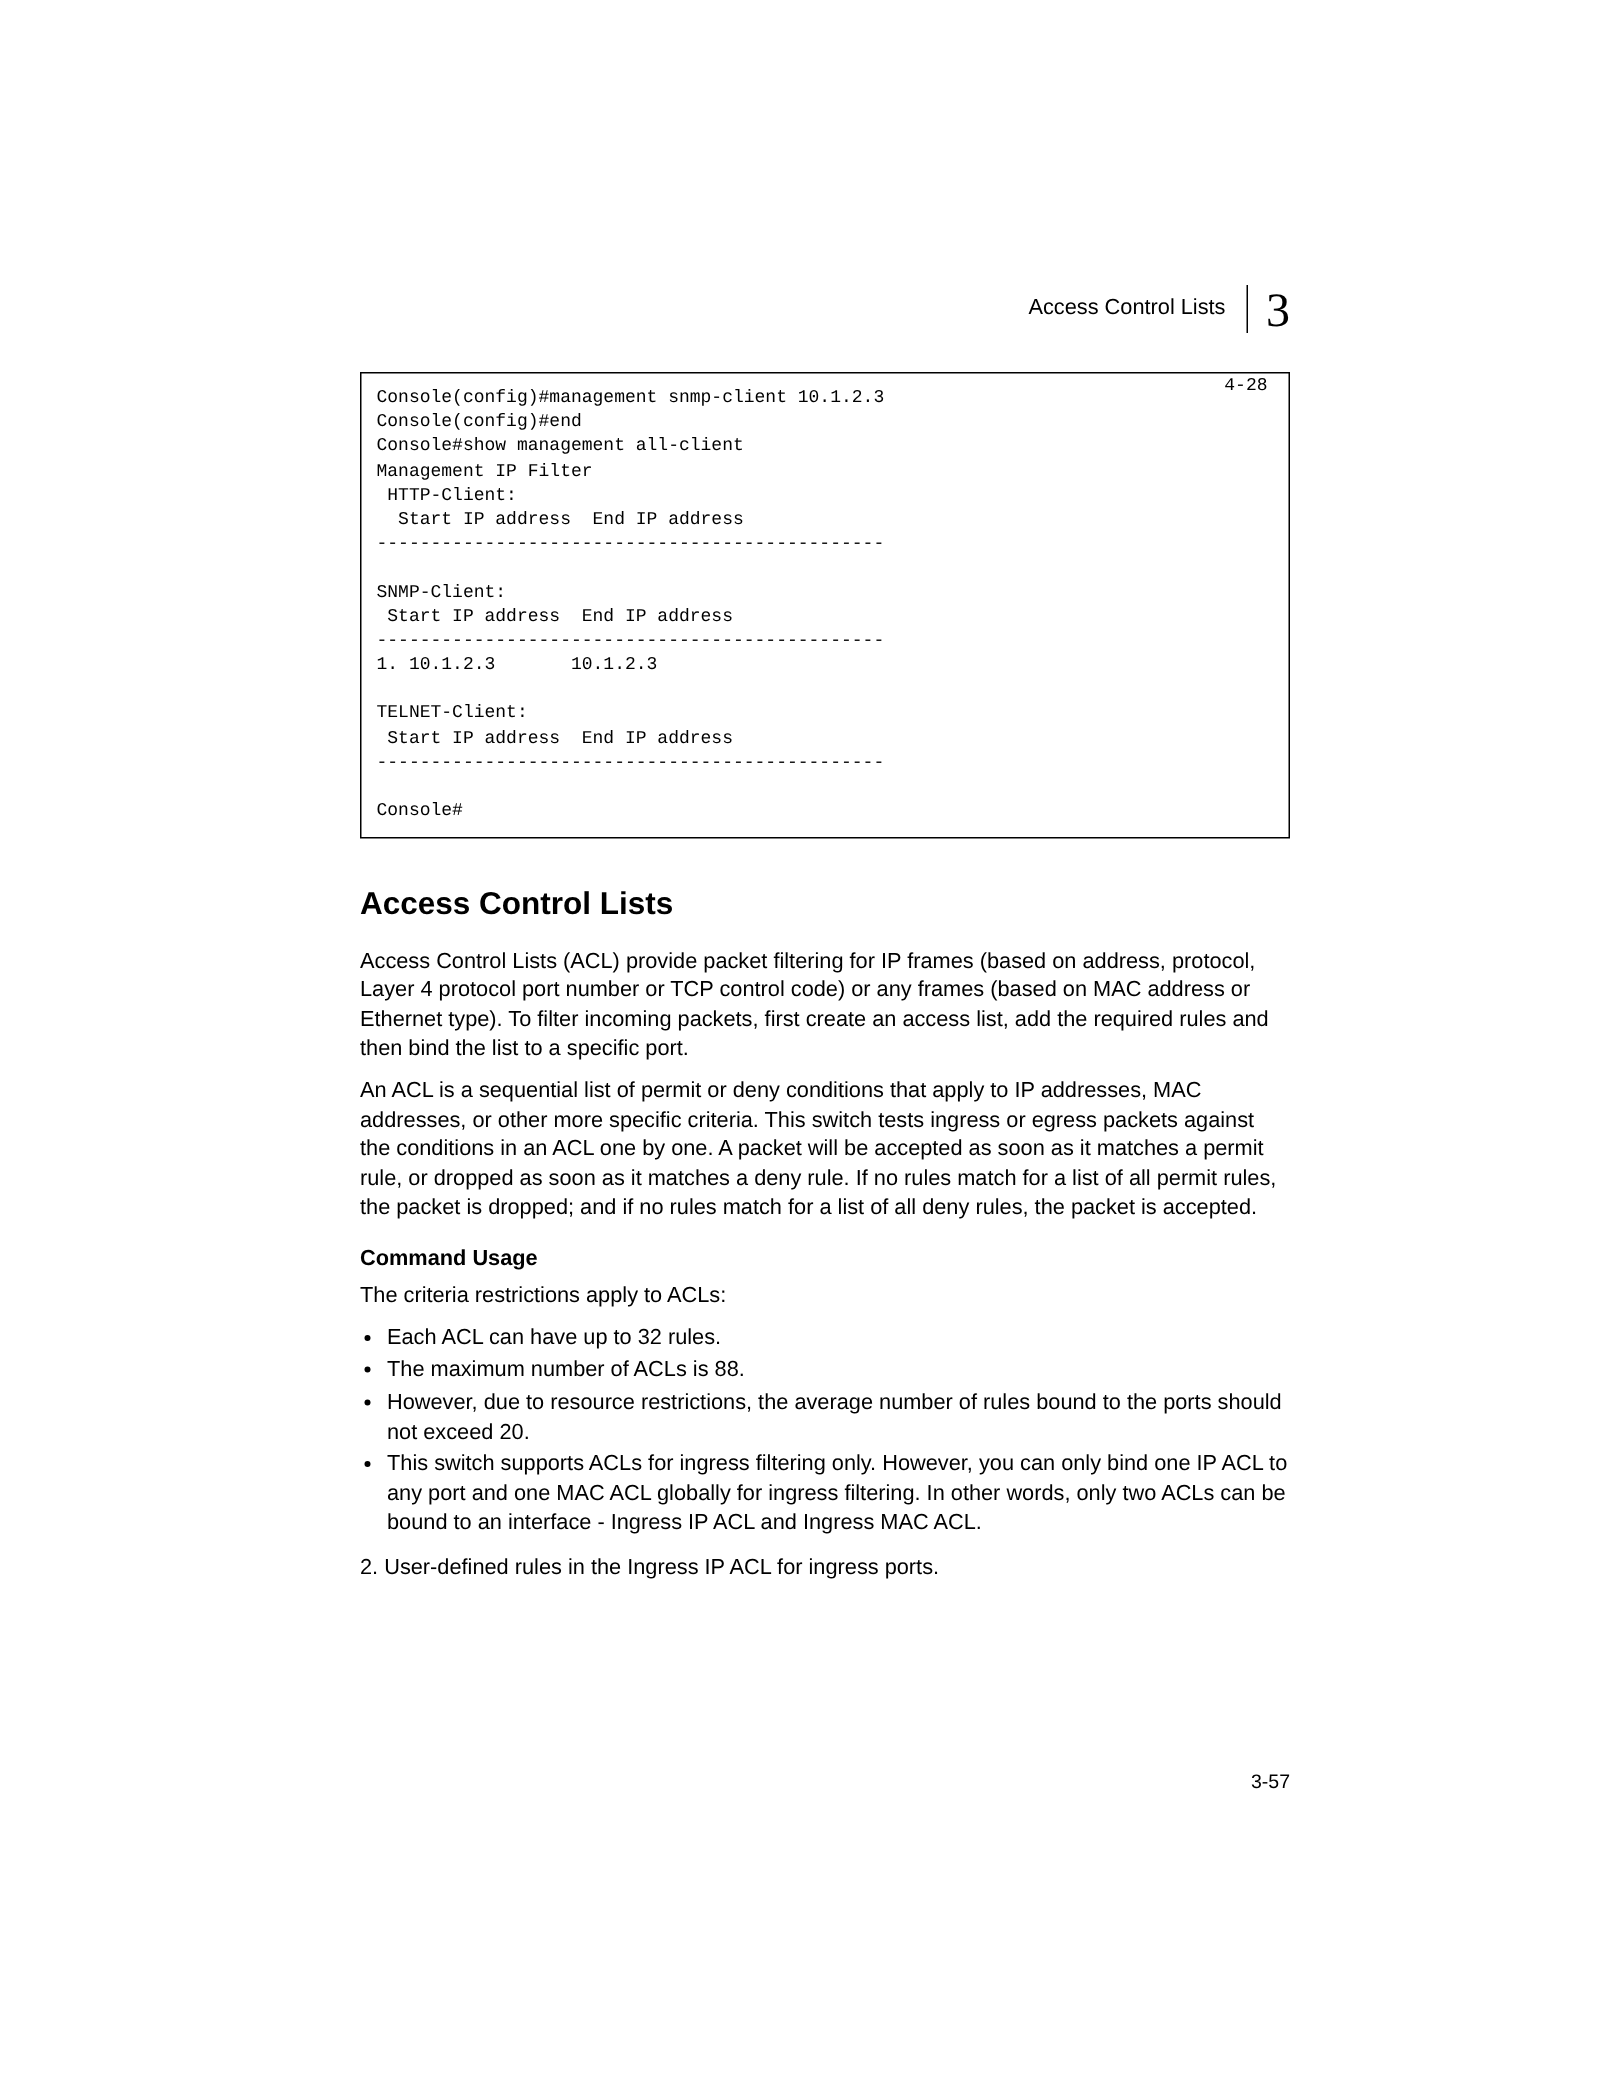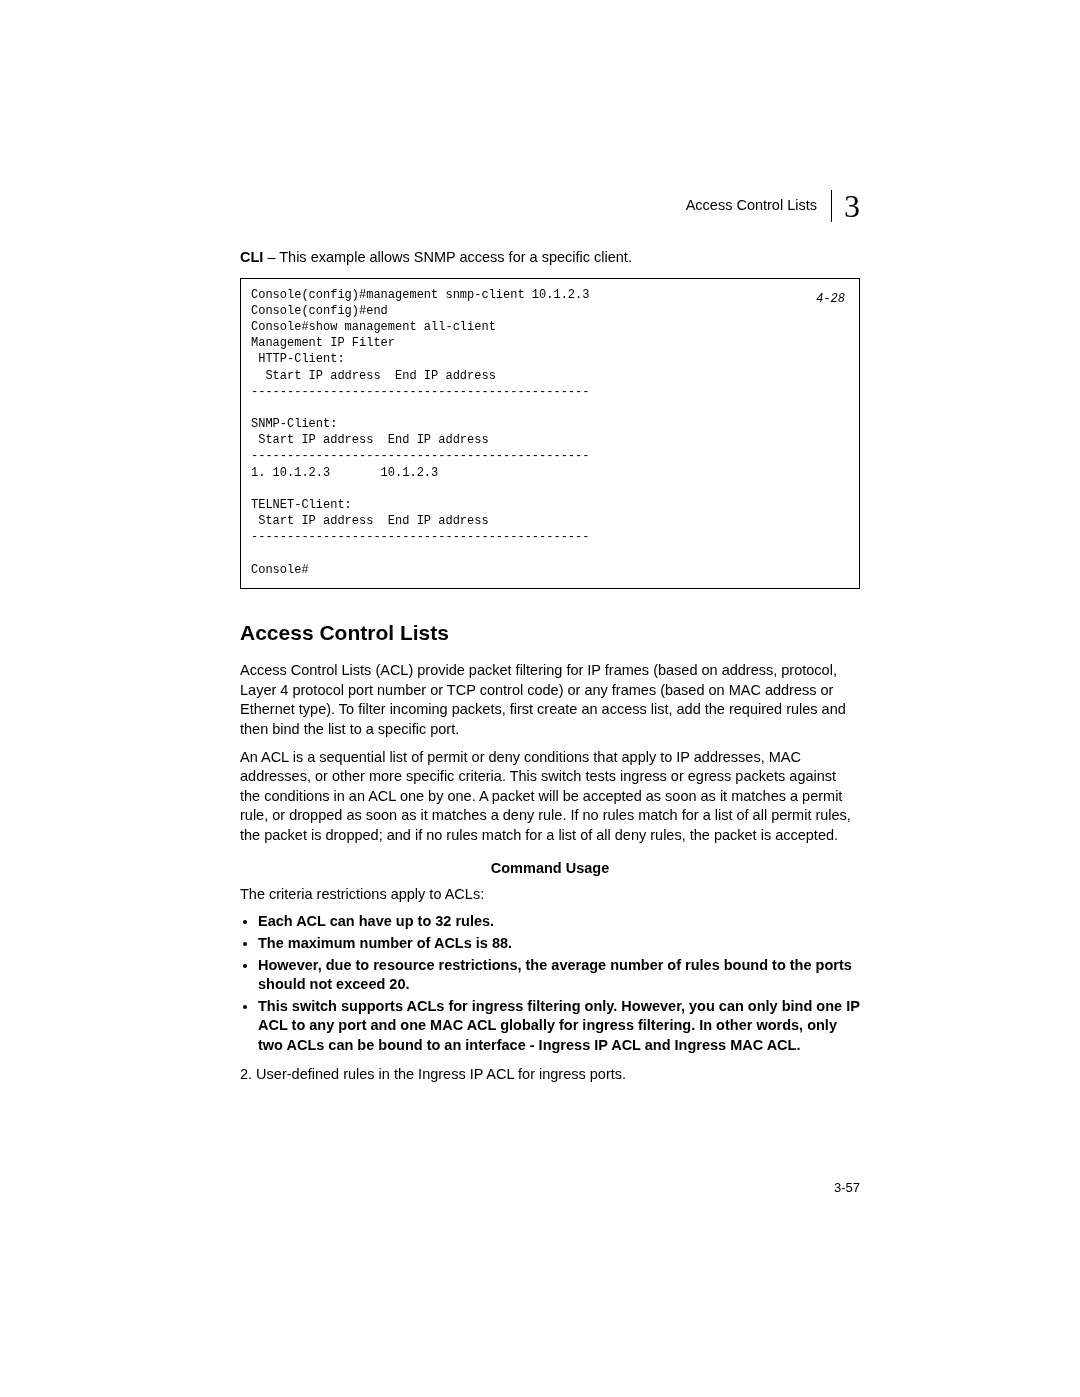--- a/index.html
+++ b/index.html
@@ -40,47 +40,44 @@
     border: 1px solid #000;
     padding: 8px 10px 10px 10px;
     font-family: "Courier New", monospace;
     font-size: 12px;
     white-space: pre;
     margin-bottom: 30px;
     position: relative;
   }
   .code-ref {
     position: absolute;
-    top: 12px;
+    top: 0;
     right: 14px;
-    font-style: italic;
   }
   h1.section {
     font-size: 21px;
     font-weight: bold;
     margin: 0 0 14px 0;
   }
   h2.subsection {
     font-size: 17px;
     font-weight: bold;
     margin: 22px 0 12px 0;
   }
   h3.cmdusage {
     font-size: 14.5px;
     font-weight: bold;
     margin: 14px 0 6px 0;
-    text-align: center;
   }
   p.body {
     margin: 0 0 8px 0;
   }
   ul.bullets {
     margin: 4px 0 10px 0;
     padding-left: 18px;
-    font-weight: bold;
   }
   ul.bullets li {
     margin: 2px 0;
   }
   .ordered {
     margin: 6px 0 0 0;
   }
   .pagenum {
     position: absolute;
     right: 220px;
@@ -91,23 +88,20 @@
 </head>
 <body>
 
 <div class="page">
 
   <div class="header">
     <span>Access Control Lists</span>
     <span class="chapter-number">3</span>
   </div>
 
-  <p class="intro-line">
-    <span class="bold">CLI</span><span> – This example allows SNMP access for a specific client.</span>
-  </p>
 
   <div class="code-box"><span class="code-ref">4-28</span><span>Console(config)#management snmp-client 10.1.2.3
 Console(config)#end
 Console#show management all-client
 Management IP Filter
  HTTP-Client:
   Start IP address  End IP address
 -----------------------------------------------
 
 SNMP-Client:

